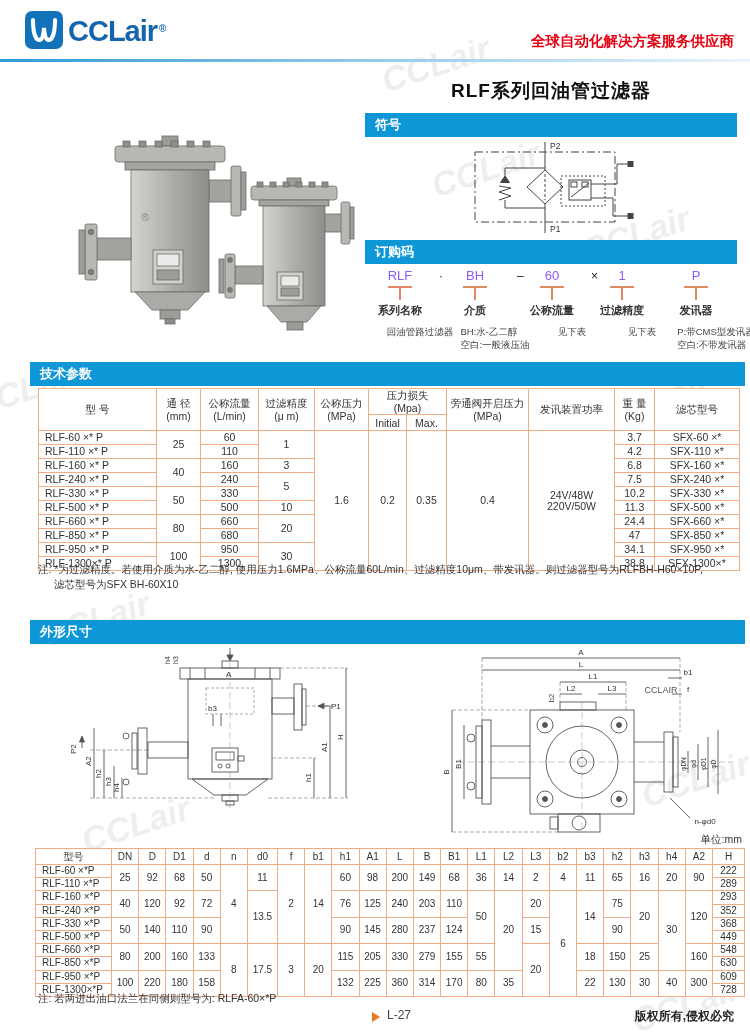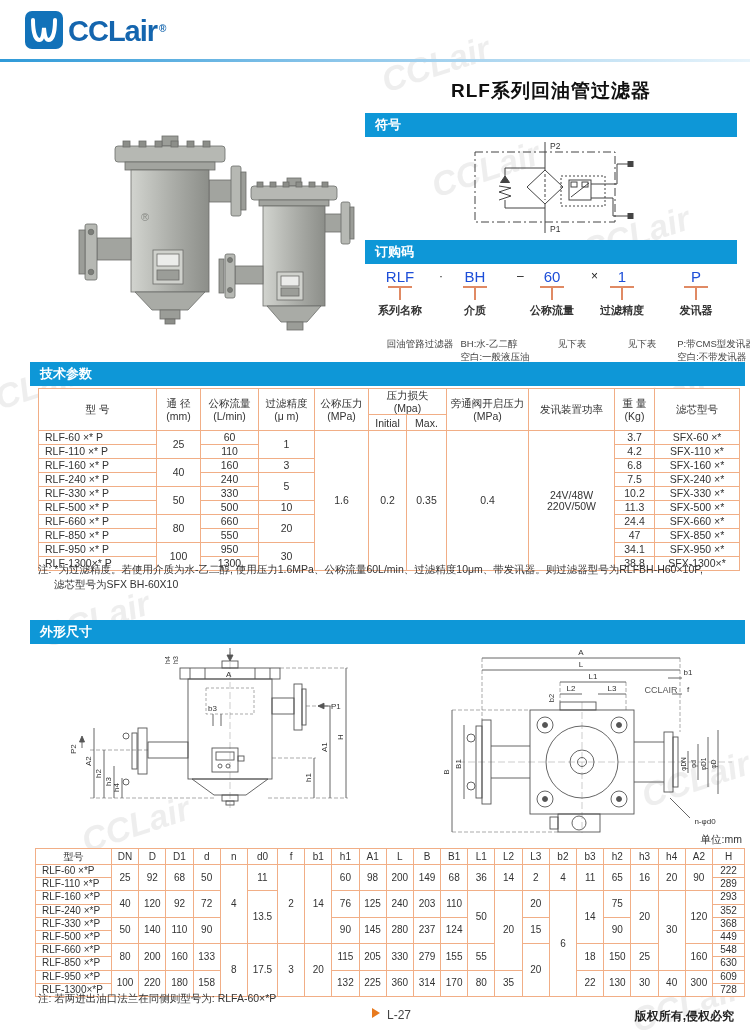--- a/index.html
+++ b/index.html
@@ -31,25 +31,25 @@
   .symsvg{position:absolute;left:365px;top:140px;}
   .front-draw{position:absolute;left:30px;top:648px;}
   .top-draw{position:absolute;left:430px;top:648px;}
   
   .order{position:absolute;left:365px;top:268px;width:372px;height:90px;}
   .oc-row{display:flex;}
   .oc-col{display:flex;flex-direction:column;align-items:center;}
   .oc-col:nth-child(1){width:70px}.oc-col:nth-child(2){width:80px}
   .oc-col:nth-child(3){width:74px}.oc-col:nth-child(4){width:66px}
   .oc-col:nth-child(5){width:82px}
-  .oc-code{font-size:15px;color:#1d4ed8;height:16px;}
+  .oc-code{font-size:13px;color:#8b5cf6;height:16px;}
   .lead-h{width:24px;height:2px;background:#e08a64;margin-top:2px;}
   .lead-v{width:2px;height:12px;background:#e08a64;}
   .oc-label{font-size:11px;font-weight:bold;color:#333;margin-top:3px;white-space:nowrap;}
-  .oc-desc{font-size:9.5px;color:#444;margin-top:19px;line-height:1.4;text-align:left;white-space:nowrap;padding-left:40px;}
+  .oc-desc{font-size:9.5px;color:#444;margin-top:7px;line-height:1.4;text-align:left;white-space:nowrap;padding-left:40px;}
   .oc-sep{position:absolute;top:1px;font-size:12px;color:#222;}
   .oc-sep.s1{left:74px}.oc-sep.s2{left:152px}.oc-sep.s3{left:226px}
   
   .tbl{border-collapse:collapse;table-layout:fixed;background:#fff;}
   .tbl th,.tbl td{border:1px solid #f1ae86;text-align:center;color:#333;
        white-space:pre-line;padding:0 1px;overflow:hidden;}
   .tbl th{font-weight:normal;}
   .tech-tbl{position:absolute;left:38px;top:388px;width:702px;font-size:10.5px;}
   .tech-tbl thead tr:nth-child(1) th{height:24px;line-height:1.2;}
   .tech-tbl thead tr:nth-child(2) th{height:15px;}
@@ -58,21 +58,21 @@
   .dim-tbl{position:absolute;left:35px;top:848px;width:710px;font-size:10px;}
   .dim-tbl thead th{height:15px;text-align:center;}
   .dim-tbl tbody td{height:12.2px;line-height:1;}
   
   .note{position:absolute;font-size:10.5px;color:#333;line-height:1.45;}
   .tech-note{left:38px;top:562px;width:700px;}
   .tech-note .l2{padding-left:16px;}
   .unit{position:absolute;left:30px;top:833px;width:712px;text-align:right;font-size:10.5px;color:#333;}
   .dim-note{left:38px;top:991px;}
   .pagefoot{position:absolute;left:0;top:1006px;width:750px;height:20px;}
-  .pgmark{position:absolute;left:372px;top:2px;display:flex;align-items:flex-start;}
+  .pgmark{position:absolute;left:372px;top:2px;display:flex;align-items:flex-end;}
   .tri{width:0;height:0;border-left:8px solid #e87a1e;border-top:5px solid transparent;
        border-bottom:5px solid transparent;margin-right:7px;}
   .pgno{font-size:12px;color:#444;}
   .copyright{position:absolute;right:16px;top:2px;font-size:12px;font-weight:bold;color:#222;padding-left:20px;}
   svg text{font-family:"Liberation Sans","DejaVu Sans",sans-serif;}
 </style>
 </head>
 <body>
 
 <div class="page">
@@ -92,20 +92,21 @@
 
   <div class="hdr">
     <div class="logo">
       <svg class="logo-sq" viewBox="0 0 40 40">
         <rect x="1" y="1" width="38" height="38" rx="7" fill="#1272b9"></rect>
         <path d="M9 10 C9 24 12 30 15.5 30 C18.5 30 19.5 24 20 18 C20.5 24 21.5 30 24.5 30 C28 30 31 24 31 10" fill="none" stroke="#fff" stroke-width="4" stroke-linecap="round"></path>
       </svg>
       <span class="brand">CCLair</span>
       <span class="reg">®</span>
     </div>
+    <div class="slogan">全球自动化解决方案服务供应商</div>
     <div class="blueline"></div>
   </div>
 
   <div class="title">RLF系列回油管过滤器</div>
 
   <svg class="photo" width="310" height="230" viewBox="0 0 310 230">
     <defs>
       <linearGradient id="gb" x1="0" y1="0" x2="1" y2="0">
         <stop offset="0" stop-color="#d2d4cf"></stop>
           <stop offset="0.55" stop-color="#aaaca7"></stop>
@@ -345,21 +346,21 @@
         <tr>
           <td class="model">RLF-660 ×* P</td>
           <td rowspan="2">80</td>
           <td>660</td>
           <td rowspan="2">20</td>
           <td>24.4</td>
           <td>SFX-660 ×*</td>
         </tr>
         <tr>
           <td class="model">RLF-850 ×* P</td>
-          <td>550</td>
+          <td>680</td>
           <td>47</td>
           <td>SFX-850 ×*</td>
         </tr>
         <tr>
           <td class="model">RLF-950 ×* P</td>
           <td rowspan="2">100</td>
           <td>950</td>
           <td rowspan="2">30</td>
           <td>34.1</td>
           <td>SFX-950 ×*</td>

